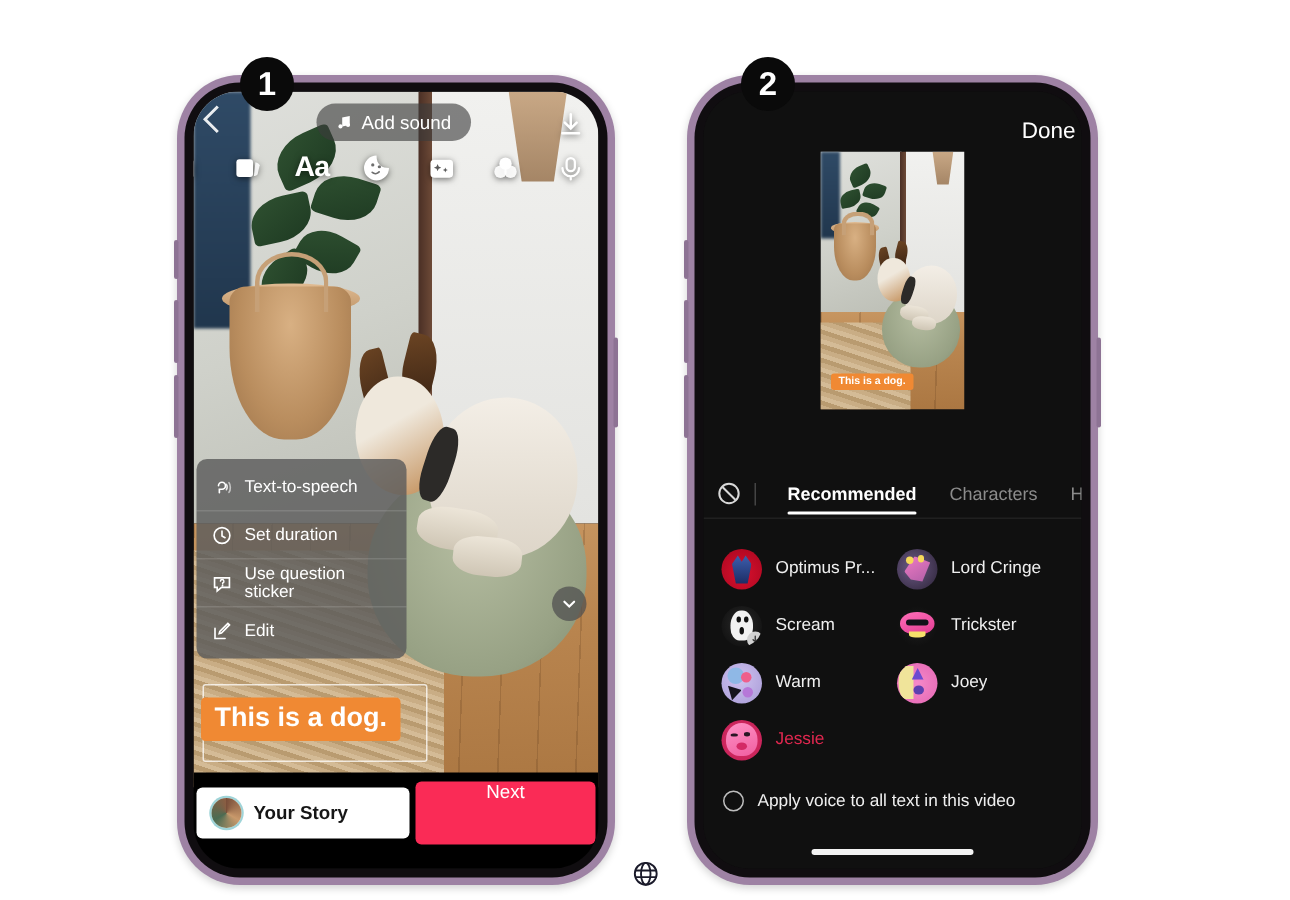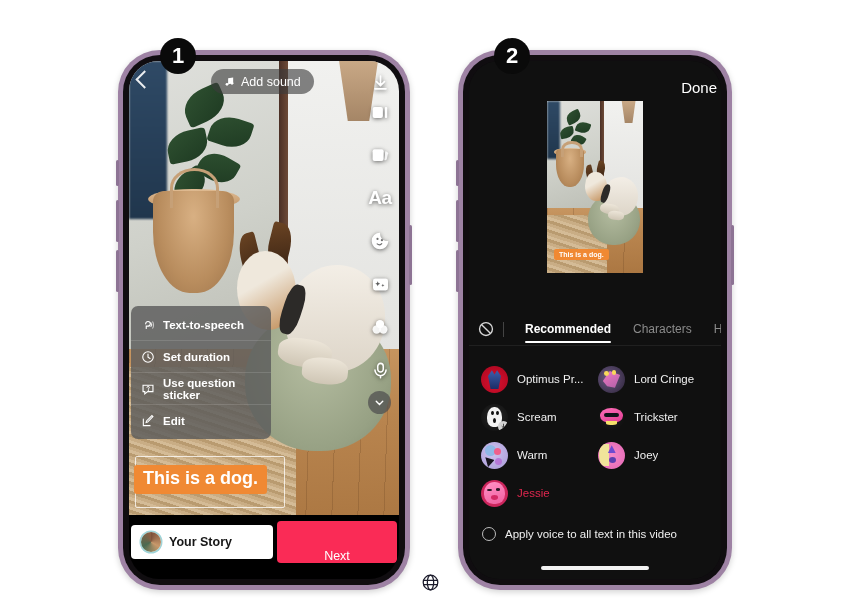--- a/index.html
+++ b/index.html
@@ -68,54 +68,54 @@
   .p1-top{position:absolute;left:0;right:0;top:0;height:44px;z-index:6;}
   .back-arrow{position:absolute;left:9px;top:12px;width:11px;height:11px;
     border-left:2.5px solid rgba(255,255,255,.9);border-bottom:2.5px solid rgba(255,255,255,.9);
     transform:rotate(45deg);}
   .add-sound{position:absolute;left:82px;top:8px;height:25px;padding:0 13px;
     display:flex;align-items:center;gap:6px;border-radius:14px;
     background:rgba(60,60,60,.62);color:#fff;font-size:12.5px;}
   .add-sound svg{flex:none;}
 
   
-  .rail{position:absolute;right:6px;top:38px;z-index:6;display:flex;flex-direction:column;
+  .rail{position:absolute;right:6px;top:38px;z-index:6;display:flex;
     align-items:center;gap:17px;}
   .rail .ri{width:26px;height:26px;display:flex;align-items:center;justify-content:center;
     color:#fff;filter:drop-shadow(0 1px 2px rgba(0,0,0,.55));}
   .rail .ri.txt{font-size:19px;font-weight:600;letter-spacing:-.5px;}
   .rail-dl{position:absolute;right:6px;top:8px;z-index:6;width:26px;height:26px;color:#fff;
     display:flex;align-items:center;justify-content:center;filter:drop-shadow(0 1px 2px rgba(0,0,0,.6));}
   .rail-chevron{position:absolute;right:8px;top:330px;width:23px;height:23px;border-radius:50%;
     background:rgba(80,80,80,.75);display:flex;align-items:center;justify-content:center;z-index:6;}
 
   
   .ctxmenu{position:absolute;left:2px;top:245px;width:140px;z-index:7;
     background:rgba(92,92,92,.82);border-radius:7px;padding:3px 0;}
   .ctxrow{display:flex;align-items:center;gap:8px;height:31px;padding:0 10px;color:#fff;font-size:11.5px;
-    border-bottom:1px solid rgba(255,255,255,.13);font-weight:bold;}
+    border-bottom:1px solid rgba(255,255,255,.13);}
   .ctxrow:last-child{border-bottom:none;}
   .ctxrow .ic{width:14px;height:14px;flex:none;display:flex;align-items:center;justify-content:center;}
 
   
   .caption-sel{position:absolute;left:6px;top:395px;width:148px;height:50px;
     border:1px solid rgba(255,255,255,.75);border-radius:2px;z-index:7;}
   .caption{position:absolute;left:5px;top:404px;background:#f08933;color:#fff;
     font-size:18px;font-weight:700;padding:3px 9px 5px;border-radius:3px;z-index:8;white-space:nowrap;}
 
   
   .p1-bottom{position:absolute;left:0;right:0;bottom:0;height:54px;background:#000;
     display:flex;align-items:center;padding:0 2px 10px;gap:4px;z-index:9;}
   .yourstory{flex:1 1 auto;height:34px;background:#fff;border-radius:4px;display:flex;
     align-items:center;gap:8px;padding-left:10px;color:#161616;font-size:12.5px;font-weight:600;}
   .story-av{width:20px;height:20px;border-radius:50%;flex:none;
     background:conic-gradient(#7a4f3a,#c9996b,#4a6b52,#8c5d42);
     box-shadow:0 0 0 1.5px #9fd4d8;}
   .nextbtn{width:120px;height:42px;background:#fa2b56;border-radius:4px;color:#fff;
-    display:flex;align-items:flex-end;justify-content:center;font-size:12.5px;}
+    display:flex;align-items:flex-start;justify-content:center;font-size:12.5px;}
 
   
   .p2-screen{position:absolute;inset:0;background:#101010;}
   .p2-done{position:absolute;right:4px;top:18px;color:#fff;font-size:15px;z-index:5;}
   .p2-preview{position:absolute;left:50%;transform:translateX(-50%);top:40px;width:96px;height:172px;
     overflow:hidden;background:#111;}
   .p2-cap{position:absolute;left:7px;bottom:13px;background:#f08933;color:#fff;font-size:7px;
     font-weight:700;padding:2px 5px;border-radius:2px;white-space:nowrap;}
 
   .p2-tabs{position:absolute;left:0;right:0;top:252px;height:32px;display:flex;align-items:center;

